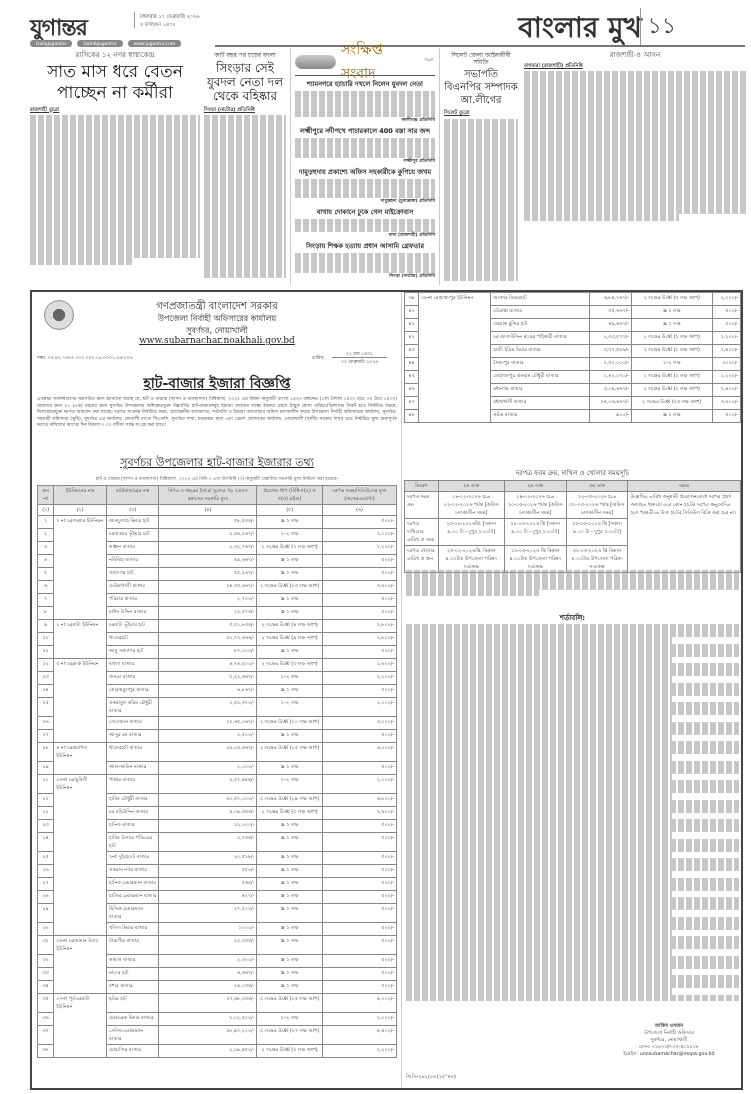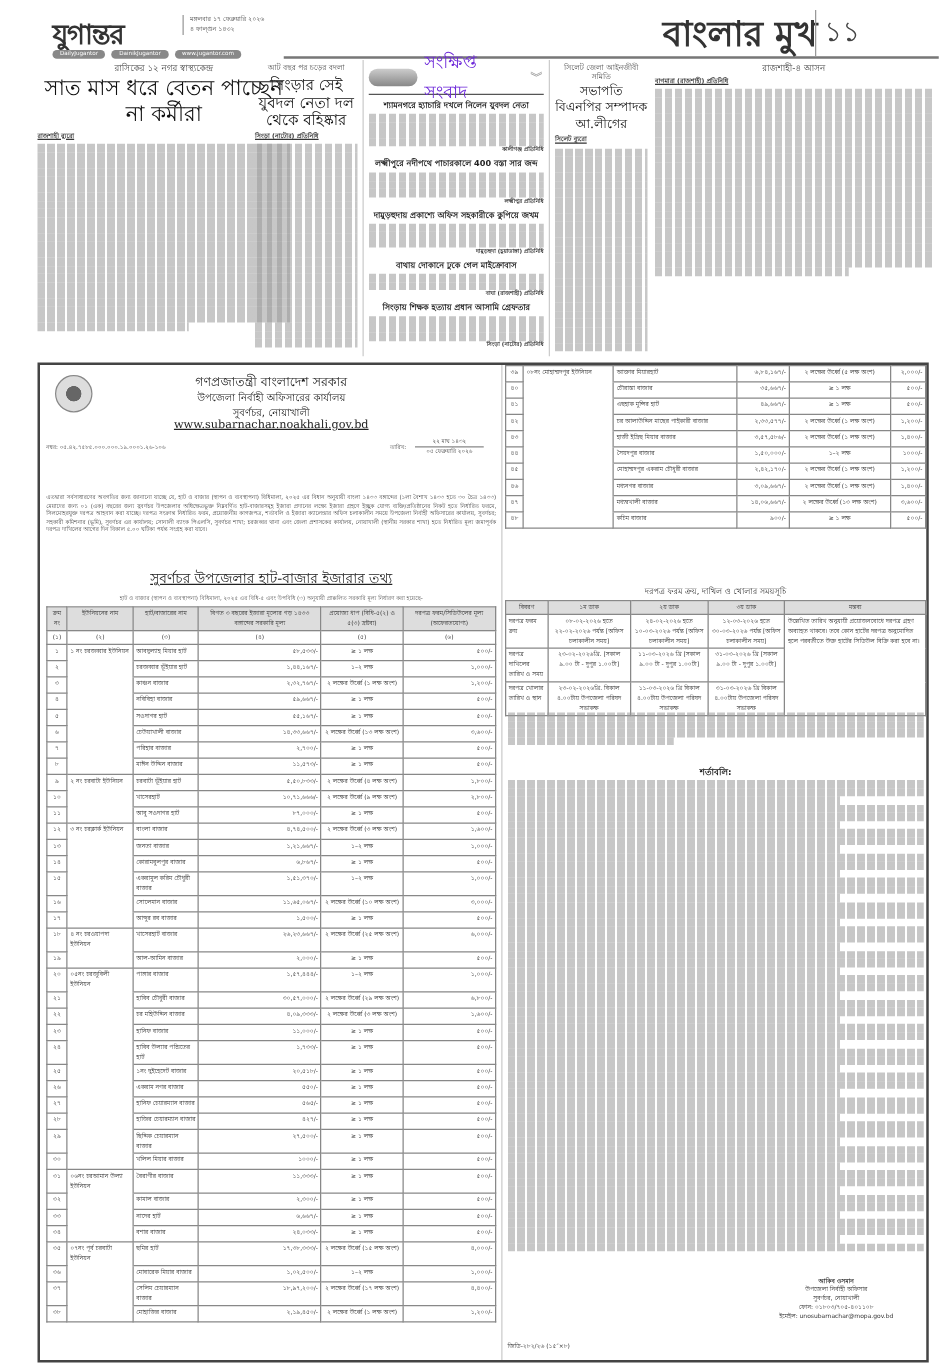--- a/index.html
+++ b/index.html
@@ -1,33 +1,33 @@
 <!DOCTYPE html>
 <html><head>
 <meta charset="utf-8">
 <style>
 *{box-sizing:border-box;margin:0;padding:0}
 body{width:751px;height:1094px;background:#fff;font-family:"DejaVu Sans",sans-serif;color:#222;overflow:hidden;position:relative}
-.mast{position:absolute;left:12px;top:0;width:684px;height:48px}
+.mast{position:absolute;left:0;top:0;width:684px;height:48px}
 .logo{position:absolute;left:30px;top:10px;font-family:"DejaVu Serif",serif;font-weight:bold;font-size:22px;color:#333;letter-spacing:-1px}
 .datebox{position:absolute;left:134px;top:12px;border-left:1px solid #999;padding-left:5px;font-size:5px;line-height:8px;color:#444}
 .pills{position:absolute;left:30px;top:40px;display:flex;gap:5px}
 .pill{background:#888;color:#fff;font-size:4.5px;border-radius:4px;padding:1px 6px;height:7px;line-height:5px}
 .rule{position:absolute;left:215px;top:45px;width:530px;height:2px;background:#777}
 .section-title{position:absolute;right:42px;top:6px;font-family:"DejaVu Serif",serif;font-weight:bold;font-size:28px;color:#333}
 .pageno{position:absolute;right:8px;top:8px;font-size:22px;color:#444;border-left:1px solid #999;padding-left:6px}
 .story{position:absolute;font-size:4.5px;line-height:6.5px;color:#555;text-align:justify}
 .kicker{font-size:7px;color:#444;text-align:center;margin-bottom:2px}
 .head{font-family:"DejaVu Serif",serif;text-align:center;color:#111}
 .byline{font-size:5px;font-weight:bold;color:#333;text-decoration:underline;margin:3px 0}
 .filler{height:6.5px;background:repeating-linear-gradient(90deg,#999 0 6px,transparent 6px 8px);opacity:.55;margin-bottom:0}
 .brief-box{position:absolute;left:207px;top:48px;width:196px;height:237px;border-left:1px solid #ccc;border-right:1px solid #ccc;padding:0 4px}
 .brief-header{display:flex;align-items:center;height:28px;border-bottom:1px solid #555;margin-bottom:3px}
 .pen{width:42px;height:14px;border-radius:7px;background:linear-gradient(#ccc,#888);margin-right:5px}
-.brief-title{font-family:Liberation Mono, monospace;font-size:17px;color:#6d28d9}
+.brief-title{font-family:Liberation Serif, serif;font-size:17px;color:#a16207}
 .chev{font-size:11px;color:#999;margin-left:5px}
 .brief-h{font-weight:bold;font-size:8px;text-align:center;margin:2px 0 1px;color:#222}
 .credit{font-size:4.5px;font-weight:bold;text-align:right;color:#333}
 .ad{position:absolute;left:30px;top:290px;width:713px;height:800px;border:2px solid #444}
 .ad-left{position:absolute;left:0;top:0;width:370px;height:796px;border-right:1px solid #ccc}
 .emblem{position:absolute;left:12px;top:8px;width:30px;height:30px;border-radius:50%;border:1px solid #888;background:radial-gradient(#666 30%,#ddd 32%)}
 .gov{position:absolute;left:0;width:370px;text-align:center;color:#222}
 .t{border-collapse:collapse;font-size:4.8px;color:#333}
 .t td,.t th{border:1px solid #888;padding:1px 2px;vertical-align:top}
 .t th{background:#ddd;font-weight:normal;text-align:center}
@@ -47,21 +47,21 @@
   <div class="pills">
     <span class="pill">DailyJugantor</span>
     <span class="pill">DainikJugantor</span>
     <span class="pill">www.jugantor.com</span>
   </div>
   <div class="rule"></div>
   <div class="section-title">বাংলার মুখ</div>
   <div class="pageno">১১</div>
 </div>
 
-<div class="story" style="left:30px;top:52px;width:202px">
+<div class="story" style="left:30px;top:52px;width:170px">
   <div class="kicker">রাসিকের ১২ নগর স্বাস্থ্যকেন্দ্র</div>
   <div class="head" style="font-size:17px;line-height:21px">সাত মাস ধরে বেতন পাচ্ছেন না কর্মীরা</div>
   <div class="byline">রাজশাহী ব্যুরো</div>
   <div>
     <div class="filler"></div>
       <div class="filler"></div>
       <div class="filler"></div>
       <div class="filler"></div>
       <div class="filler"></div>
       <div class="filler"></div>
@@ -230,20 +230,21 @@
     <div class="gov" style="top:6px;font-size:10px;font-weight:normal">গণপ্রজাতন্ত্রী বাংলাদেশ সরকার</div>
     <div class="gov" style="top:20px;font-size:8px">উপজেলা নির্বাহী অফিসারের কার্যালয়</div>
     <div class="gov" style="top:32px;font-size:8px">সুবর্ণচর, নোয়াখালী</div>
     <div class="gov" style="top:43px;font-size:9px;font-family:'DejaVu Serif',serif;text-decoration:underline">www.subarnachar.noakhali.gov.bd</div>
     <div style="position:absolute;left:5px;top:63px;font-size:4.5px;color:#444">নম্বর: ০৫.৪২.৭৫৮৫.০০০.০০০.১৯.০০০১.২৬-১০৬</div>
     <div style="position:absolute;left:280px;top:63px;font-size:4.5px;color:#444">তারিখ:</div>
     <div style="position:absolute;left:300px;top:58px;font-size:4.5px;color:#444;text-align:center;width:55px;line-height:7px">
       <div style="border-bottom:1px solid #888">২২ মাঘ ১৪৩২</div>
       <div>০৫ ফেব্রুয়ারি ২০২৬</div>
     </div>
+    <div class="gov" style="top:80px;font-size:14px;font-weight:bold;text-decoration:underline">হাট-বাজার ইজারা বিজ্ঞপ্তি</div>
     <div class="para" style="left:5px;top:104px;width:360px">এতদ্বারা সর্বসাধারণের অবগতির জন্য জানানো যাচ্ছে যে, হাট ও বাজার (স্থাপন ও ব্যবস্থাপনা) বিধিমালা, ২০২৫ এর বিধান অনুযায়ী বাংলা ১৪৩৩ বঙ্গাব্দের (১লা বৈশাখ ১৪৩৩ হতে ৩০ চৈত্র ১৪৩৩) মেয়াদের জন্য ০১ (এক) বছরের জন্য সুবর্ণচর উপজেলার অধিক্ষেত্রভুক্ত নিম্নবর্ণিত হাট-বাজারসমূহ ইজারা প্রদানের লক্ষ্যে ইজারা গ্রহণে ইচ্ছুক যোগ্য ব্যক্তি/প্রতিষ্ঠানের নিকট হতে নির্ধারিত ফরমে, সিলমোহরযুক্ত দরপত্র আহবান করা যাচ্ছে। দরপত্র সংক্রান্ত নির্ধারিত ফরম, প্রয়োজনীয় কাগজপত্র, শর্তাবলি ও ইজারা ক্যালেন্ডার অফিস চলাকালীন সময়ে উপজেলা নির্বাহী অফিসারের কার্যালয়, সুবর্ণচর; সহকারী কমিশনার (ভূমি), সুবর্ণচর এর কার্যালয়; সোনালী ব্যাংক পিএলসি, সুবর্ণচর শাখা; চরজব্বর থানা এবং জেলা প্রশাসকের কার্যালয়, নোয়াখালী (স্থানীয় সরকার শাখা) হতে নির্ধারিত মূল্য জমাপূর্বক দরপত্র দাখিলের আগের দিন বিকাল ৫.০০ ঘটিকা পর্যন্ত সংগ্রহ করা যাবে।</div>
     <div class="gov" style="top:162px;font-size:11px;text-decoration:underline">সুবর্ণচর উপজেলার হাট-বাজার ইজারার তথ্য</div>
     <div class="gov" style="top:184px;font-size:4.5px;color:#555">হাট ও বাজার (স্থাপন ও ব্যবস্থাপনা) বিধিমালা, ২০২৫ এর বিধি-৫ এবং উপবিধি (৩) অনুযায়ী প্রাক্কলিত সরকারি মূল্য নির্ধারণ করা হয়েছে-</div>
     <table class="t" id="left-table" style="position:absolute;left:5px;top:193px;width:360px">
       <thead>
         <tr id="thead-row">
             <th>ক্রম নং</th>
             <th>ইউনিয়নের নাম</th>
             <th>হাট/বাজারের নাম</th>
             <th>বিগত ৩ বছরের ইজারা মূল্যের গড় ১৪৩৩ বঙ্গাব্দের সরকারি মূল্য</th>

